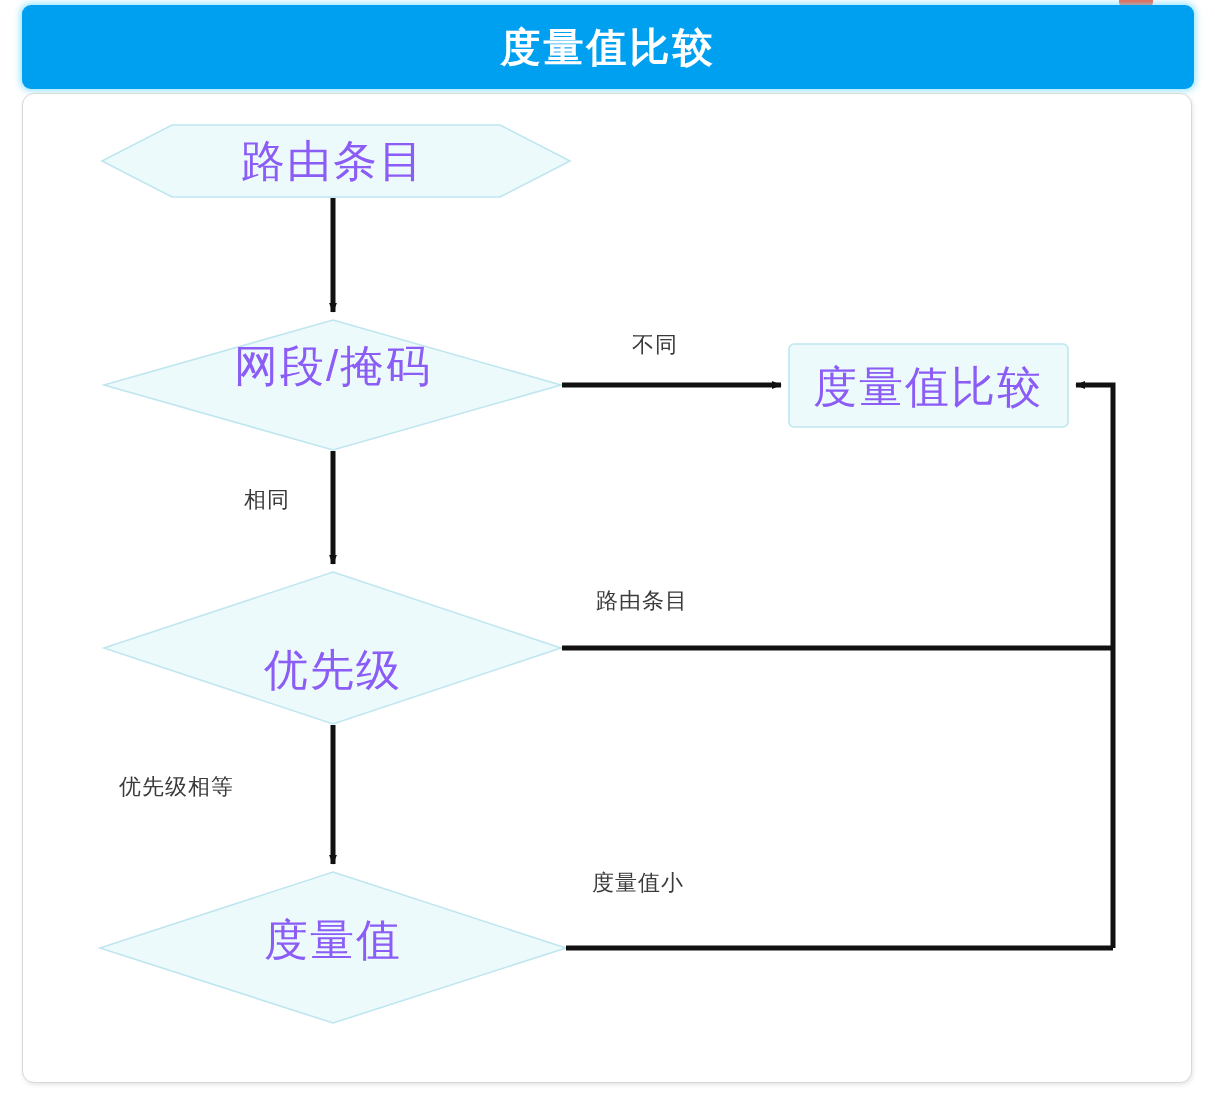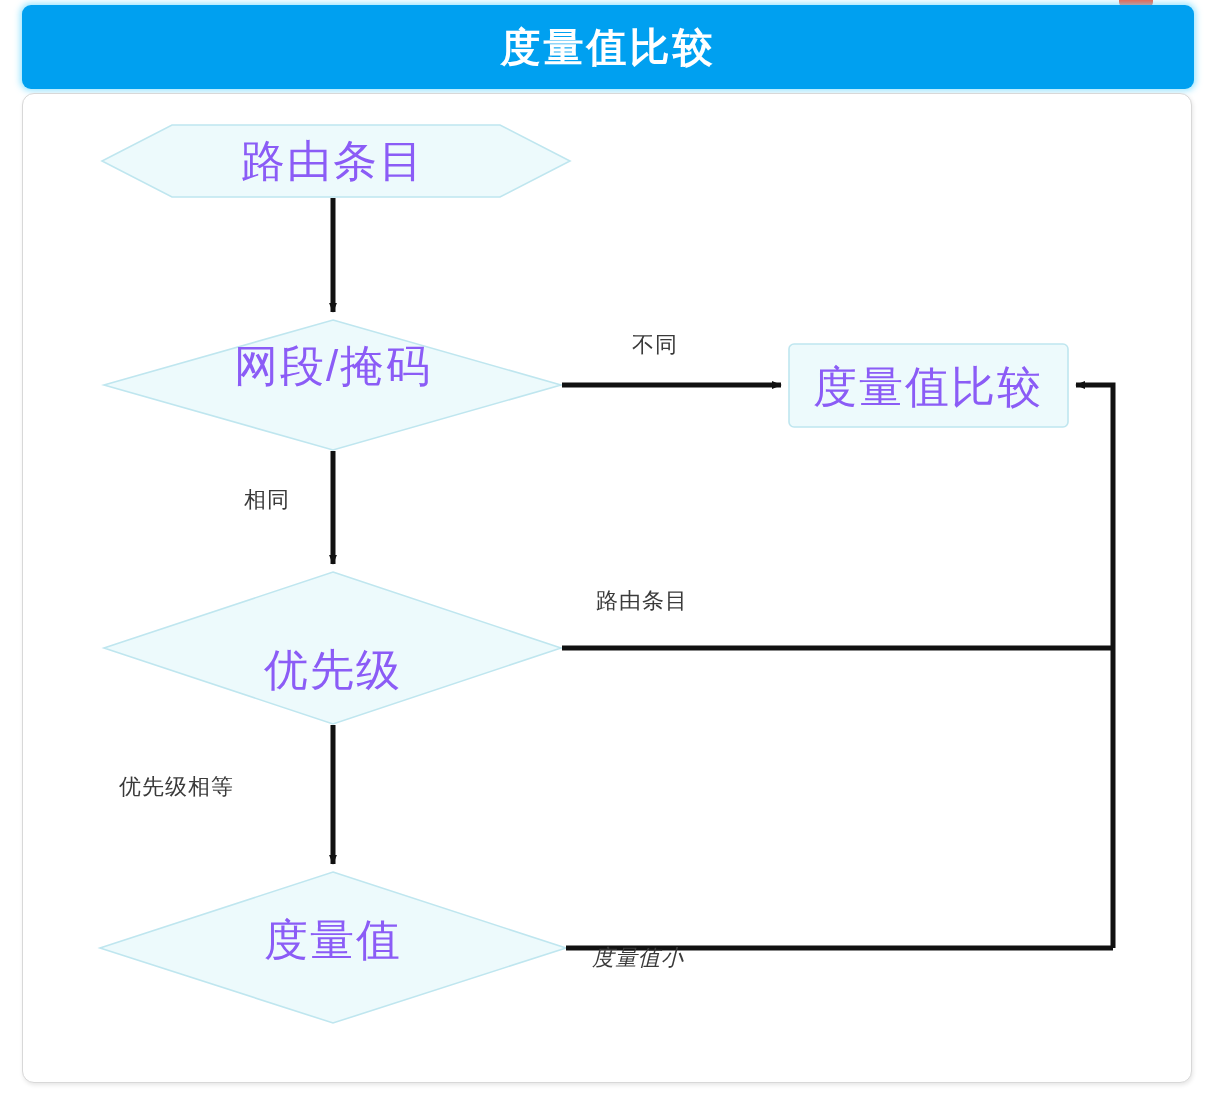--- a/index.html
+++ b/index.html
@@ -142,15 +142,15 @@
   <div class="node-label" style="left:333px; top:161px;">路由条目</div>
   <div class="node-label" style="left:333px; top:366px;">网段/掩码</div>
   <div class="node-label" style="left:928px; top:387px;">度量值比较</div>
   <div class="node-label" style="left:333px; top:670px;">优先级</div>
   <div class="node-label" style="left:333px; top:940px;">度量值</div>
 
   <div class="edge-label" style="left:632px; top:330px;">不同</div>
   <div class="edge-label" style="left:212px; top:485px;margin-left:32px;">相同</div>
   <div class="edge-label" style="left:596px; top:586px;">路由条目</div>
   <div class="edge-label" style="left:119px; top:772px;">优先级相等</div>
-  <div class="edge-label" style="left:592px; top:943px;font-style:italic;">度量值小</div>
+  <div class="edge-label" style="left:592px; top:868px;">度量值小</div>
 
 </div>
 
 </body></html>

